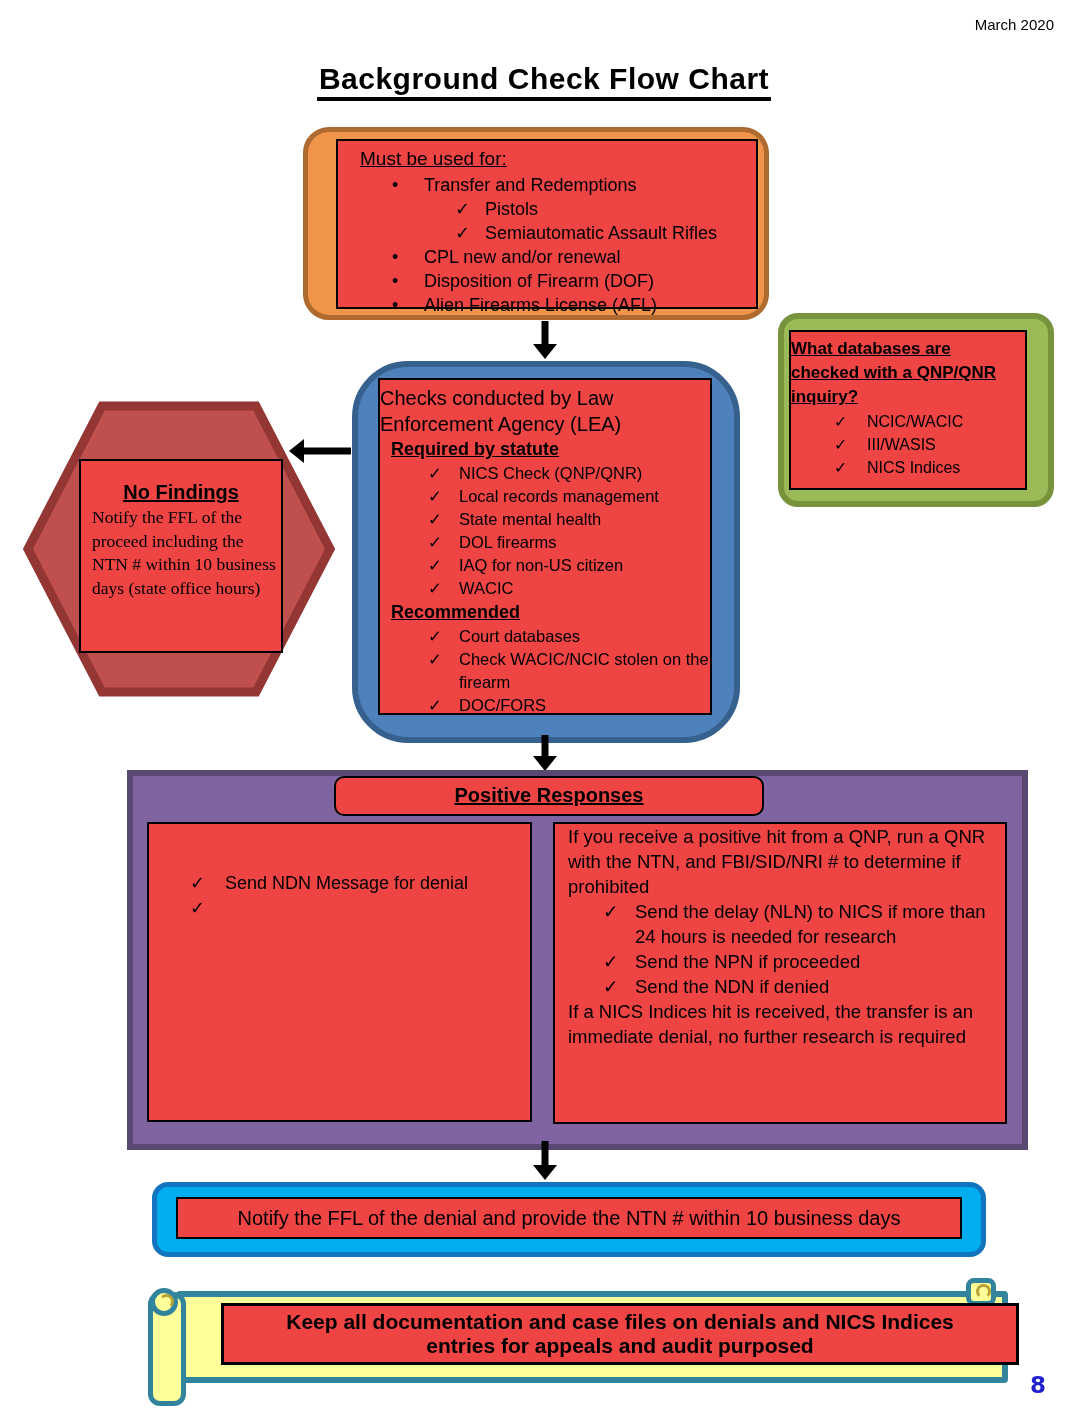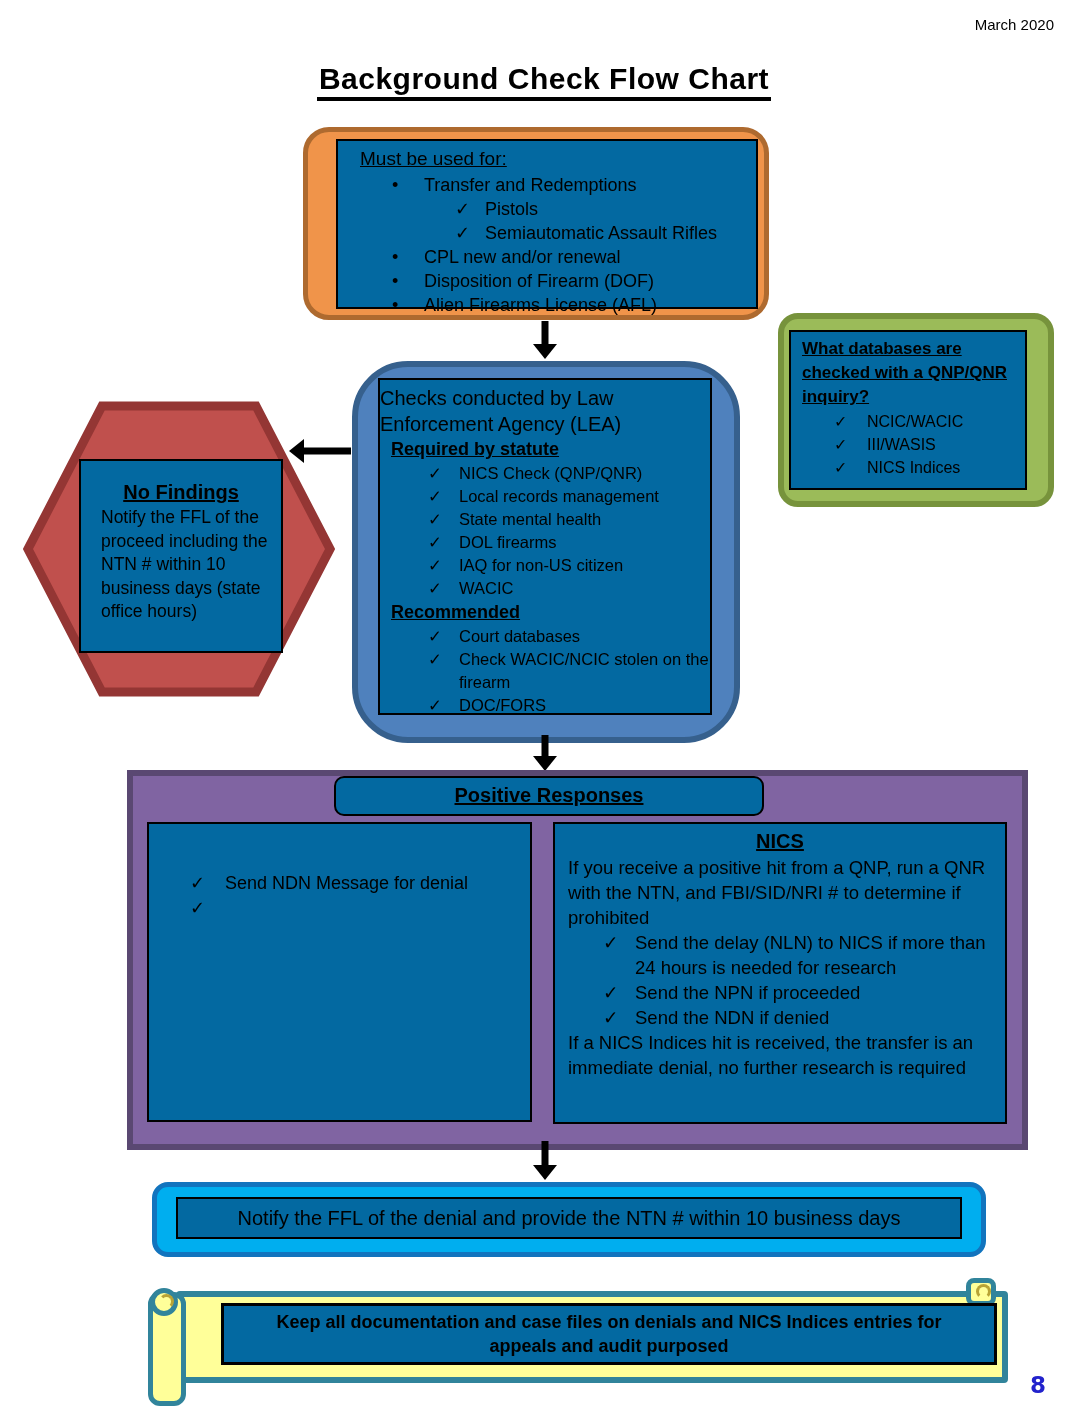--- a/index.html
+++ b/index.html
@@ -3,50 +3,50 @@
 <meta charset="utf-8">
 <style>
   html,body{margin:0;padding:0;background:#ffffff;}
   body{width:1088px;height:1408px;position:relative;font-family:"Liberation Sans",sans-serif;color:#000;}
   .abs{position:absolute;}
   
   .date{top:16px;right:34px;font-size:15px;}
   .title-wrap{top:62px;left:0;right:0;text-align:center;}
   .title{display:inline-block;font-size:30px;font-weight:bold;border-bottom:4px solid #000;padding:0 2px 1px 2px;letter-spacing:.5px;}
   
-  .panel{position:absolute;background:#0369a1;border:2px solid #000;}
+  .panel{position:absolute;background:#ef4444;border:2px solid #000;}
   
   .li{display:flex;align-items:flex-start;}
   .mk{flex:0 0 auto;}
   .tx{flex:1 1 auto;}
   .u{text-decoration:underline;}
   .b{font-weight:bold;}
   .ctr{text-align:center;}
   
   .orange{left:303px;top:127px;width:456px;height:183px;background:#F0944A;border:5px solid #AE6A2F;border-radius:26px;}
   .orange-inner{left:336px;top:139px;width:418px;height:166px;font-size:18px;line-height:24px;}
   .orange-inner .hd{margin:6px 0 2px 22px;font-size:19px;}
   .orange-inner .l1{padding-left:54px;} .orange-inner .l1 .mk{width:32px;}
   .orange-inner .l2{padding-left:117px;} .orange-inner .l2 .mk{width:30px;}
   
   .green{left:778px;top:313px;width:264px;height:182px;background:#9BBB59;border:6px solid #77933C;border-radius:20px;}
   .green-inner{left:789px;top:330px;width:234px;height:156px;font-size:16px;line-height:23px;}
-  .green-inner .hd{margin:5px 0 1px 11px;font-size:17px;line-height:24px;width:210px;}
+  .green-inner .hd{margin:5px 0 1px 0;font-size:17px;line-height:24px;width:210px;}
   .green-inner .li{padding-left:43px;} .green-inner .li .mk{width:33px;}
   
   .blue{left:352px;top:361px;width:376px;height:370px;background:#4F81BD;border:6px solid #36608D;border-radius:56px;}
   .blue-inner{left:378px;top:378px;width:330px;height:333px;font-size:16.5px;line-height:23px;}
   .blue-inner .ttl{font-size:20px;line-height:26px;text-align:left;margin-top:5px;}
   .blue-inner .hd{font-size:18px;line-height:25px;margin-left:11px;}
   .blue-inner .li{padding-left:48px;} .blue-inner .li .mk{width:31px;}
   
   .hex-box{left:23px;top:401px;width:312px;height:296px;}
   .hex-inner{left:79px;top:459px;width:200px;height:172px;font-size:17.5px;line-height:23.5px;padding:18px 0 0 0;}
   .hex-inner .hd{font-size:20px;line-height:27px;}
-  .hex-inner .bd{margin-left:20px;margin-right:4px;}
+  .hex-inner .bd{margin-left:11px;margin-right:4px;font-family:Liberation Serif, serif;}
   
   .purple{left:127px;top:770px;width:889px;height:368px;background:#8064A2;border:6px solid #5A4872;}
   .pr-header{left:334px;top:776px;width:426px;height:36px;font-size:20px;line-height:34px;border-radius:10px;}
   .local{left:147px;top:822px;width:381px;height:296px;font-size:18px;line-height:25px;}
   .local .hd{font-size:20px;line-height:28px;margin-top:8px;}
   .local .items{margin-top:47px;}
   .local .li{padding-left:41px;} .local .li .mk{width:35px;}
   .nics{left:553px;top:822px;width:450px;height:298px;font-size:18.5px;line-height:25px;}
   .nics .hd{font-size:20px;line-height:27px;margin-top:4px;}
   .nics .para{margin:0 10px 0 13px;}
@@ -55,21 +55,21 @@
   
   .cyan{left:152px;top:1182px;width:824px;height:65px;background:#00AEEF;border:5px solid #1274BE;border-radius:16px;}
   .cyan-inner{left:176px;top:1197px;width:782px;height:38px;font-size:20px;line-height:38px;}
   
   .scroll-roll{left:148px;top:1292px;width:28px;height:104px;background:#FFFF99;border:5px solid #31849B;border-radius:12px;}
   .scroll-knob{left:150px;top:1288px;width:18px;height:18px;background:#FFFF99;border:5px solid #31849B;border-radius:50%;}
   .scroll-knob i{display:block;width:9px;height:9px;margin:1px 0 0 4px;border:3px solid #B8A335;border-bottom-color:transparent;border-left-color:transparent;border-radius:50%;}
   .scroll-plate{left:176px;top:1291px;width:820px;height:80px;background:#FFFF99;border:6px solid #31849B;border-radius:4px;}
   .scroll-knob2{left:966px;top:1278px;width:20px;height:18px;background:#FFFF99;border:5px solid #31849B;border-radius:8px;}
   .scroll-knob2 i{display:block;width:9px;height:9px;margin:1px 0 0 5px;border:3px solid #B8A335;border-bottom-color:transparent;border-radius:50%;}
-  .scroll-inner{left:221px;top:1303px;width:736px;height:56px;border:3px solid #000;font-size:18px;line-height:24px;display:flex;align-items:center;justify-content:center;padding:0 17px;}
+  .scroll-inner{left:221px;top:1303px;width:736px;height:56px;border:3px solid #000;font-size:21px;line-height:24px;display:flex;align-items:center;justify-content:center;padding:0 28px;}
   .pagenum{right:42px;top:1372px;font-size:23px;font-weight:bold;color:#2222CC;font-family:"DejaVu Sans",sans-serif;}
   .arrow{position:absolute;}
 </style>
 </head>
 <body>
 
 <div class="abs date">March 2020</div>
 <div class="abs title-wrap">
   <span class="title">Background Check Flow Chart</span>
 </div>
@@ -197,21 +197,20 @@
         <span class="mk">✓</span>
         <span class="tx">Send NDN Message for denial</span>
       </div>
     <div class="li">
         <span class="mk">✓</span>
       </div>
   </div>
 </div>
 
 <div class="panel nics">
-  <div class="hd u b ctr">NICS</div>
   <div class="para">If you receive a positive hit from a QNP, run a QNR with the NTN, and FBI/SID/NRI # to determine if prohibited</div>
   <div class="li">
       <span class="mk">✓</span>
       <span class="tx">Send the delay (NLN) to NICS if more than 24 hours is needed for research</span>
     </div>
   <div class="li">
       <span class="mk">✓</span>
       <span class="tx">Send the NPN if proceeded</span>
     </div>
   <div class="li">

